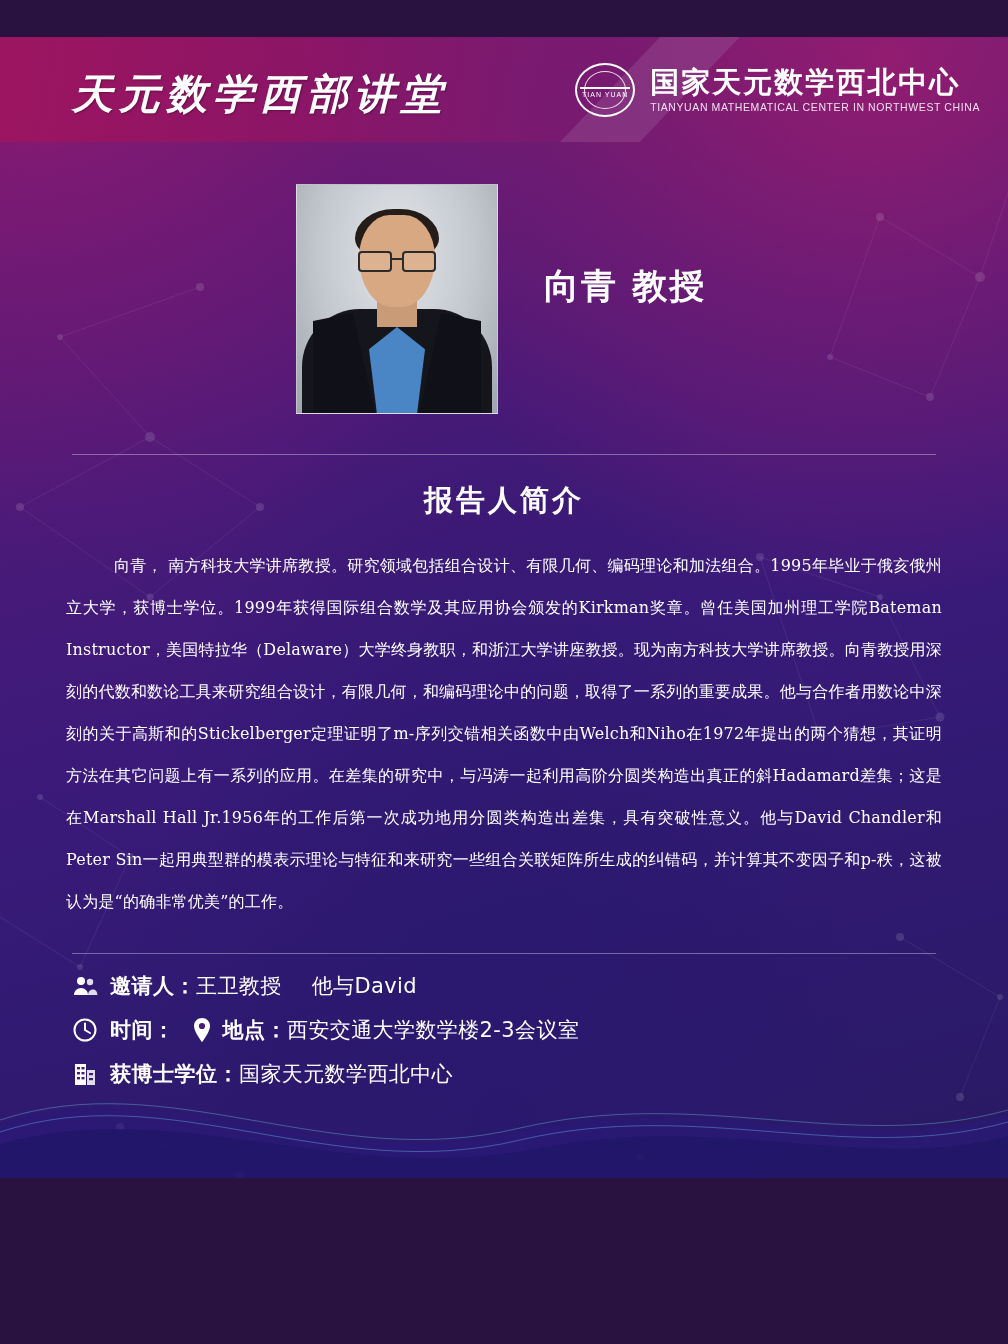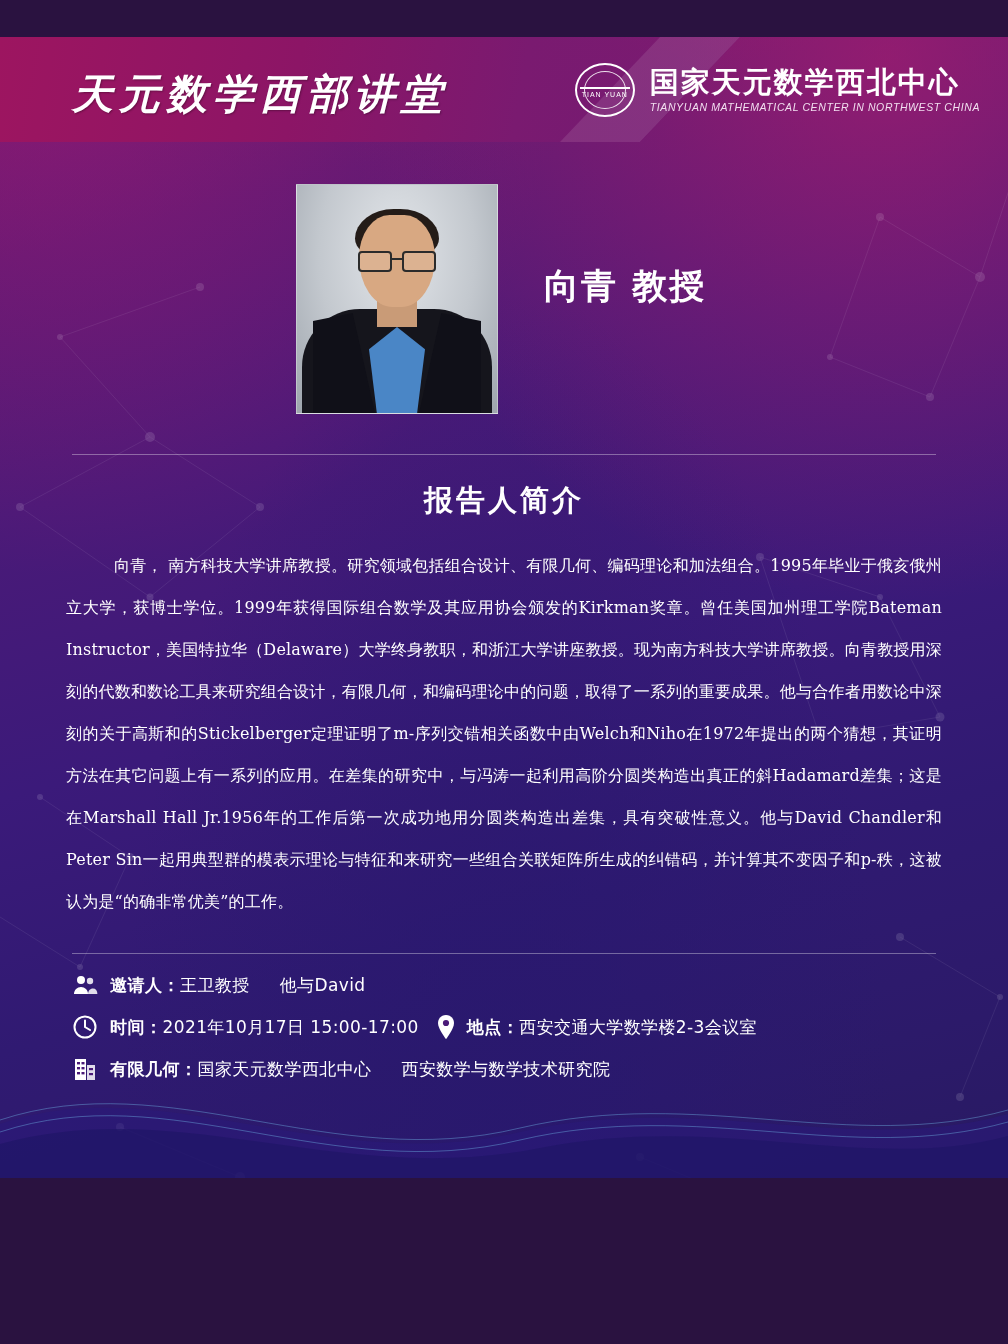--- a/index.html
+++ b/index.html
@@ -112,21 +112,20 @@
     font-size: 29px;
     letter-spacing: 2px;
     color: #ffffff;
     line-height: 1.1;
   }
   .logo-text .en {
     font-size: 10.5px;
     letter-spacing: 0.6px;
     color: #f2dff0;
     margin-top: 3px;
-    font-style: italic;
   }
   
   .speaker {
     position: relative;
     margin-top: 42px;
     display: flex;
     align-items: center;
     padding-left: 296px;
     gap: 46px;
   }
@@ -274,21 +273,21 @@
   }
   .info {
     margin: 18px 72px 0 72px;
     font-family: "DejaVu Sans", sans-serif;
     color: #ffffff;
   }
   .info-row {
     display: flex;
     align-items: center;
     margin-bottom: 16px;
-    font-size: 17px;
+    font-size: 21px;
     white-space: nowrap;
   }
   .info-row .ic {
     width: 26px;
     height: 26px;
     margin-right: 12px;
     flex: none;
     display: flex;
     align-items: center;
     justify-content: center;
@@ -434,21 +433,20 @@
     </div>
 
     <div class="info-row">
       <span class="ic">
         <svg width="26" height="26" viewBox="0 0 26 26" aria-hidden="true">
           <circle cx="13" cy="13" r="10.5" fill="none" stroke="#ffffff" stroke-width="2"></circle>
           <path d="M13 6.5V13l5 3" fill="none" stroke="#ffffff" stroke-width="2" stroke-linecap="round"></path>
         </svg>
       </span>
       <span class="lbl">时间：</span>
-      <span class="val">2021年10月17日  15:00-17:00</span>
       <span class="inline-ic">
         <svg width="20" height="26" viewBox="0 0 20 26" aria-hidden="true">
           <path d="M10 1C5.6 1 2 4.5 2 8.9 2 15 10 25 10 25s8-10 8-16.1C18 4.5 14.4 1 10 1z" fill="#ffffff"></path>
           <circle cx="10" cy="9" r="3.1" fill="#4a1a78"></circle>
         </svg>
       </span>
       <span class="lbl">地点：</span>
       <span class="val">西安交通大学数学楼2-3会议室</span>
     </div>
 
@@ -462,24 +460,23 @@
               <rect x="8.5" y="6" width="3" height="2.4"></rect>
             <rect x="4" y="11" width="3" height="2.4"></rect>
               <rect x="8.5" y="11" width="3" height="2.4"></rect>
             <rect x="4" y="16" width="3" height="2.4"></rect>
               <rect x="8.5" y="16" width="3" height="2.4"></rect>
             <rect x="16" y="12" width="4" height="2.2"></rect>
               <rect x="16" y="17" width="4" height="2.2"></rect>
           </g>
         </svg>
       </span>
-      <span class="lbl">有限几何：</span>
+      <span class="lbl">获博士学位：</span>
       <span class="val">国家天元数学西北中心</span>
       <span class="spacer-28"></span>
-      <span class="val">西安数学与数学技术研究院</span>
       <span class="spacer-20"></span>
     </div>
 
   </div>
 
   <svg class="waves" viewBox="0 0 1008 150" preserveAspectRatio="none" aria-hidden="true">
     <path d="M0,96 C160,40 330,150 520,104 C700,62 850,130 1008,86 L1008,150 L0,150 Z" fill="#2a1a7a" fill-opacity="0.55"></path>
     <path d="M0,116 C180,66 340,160 540,120 C720,84 870,146 1008,108 L1008,150 L0,150 Z" fill="#1f1566" fill-opacity="0.7"></path>
     <g fill="none" stroke="#7fd8ff" stroke-opacity="0.35" stroke-width="1">
       <path d="M0,92 C170,36 330,146 520,100 C700,58 850,126 1008,82"></path>

